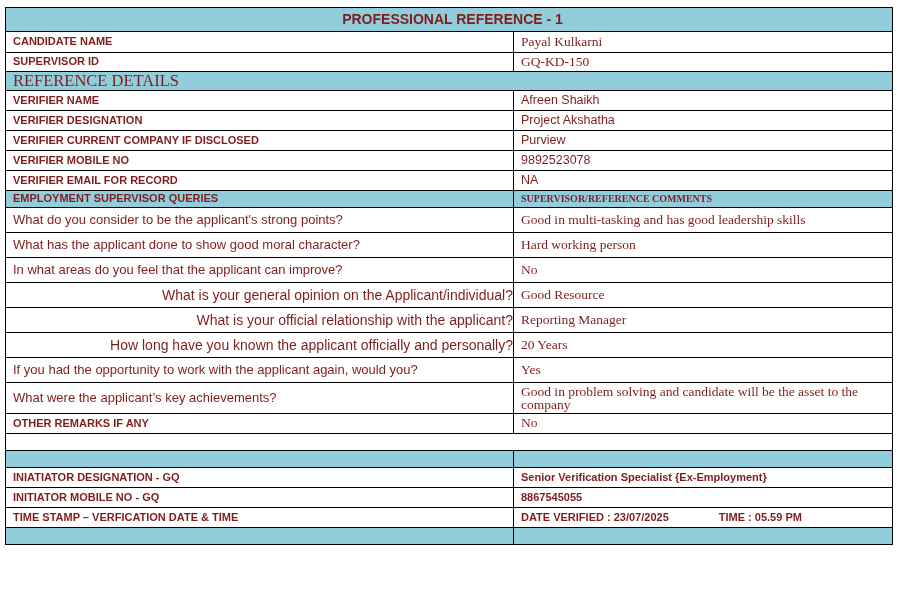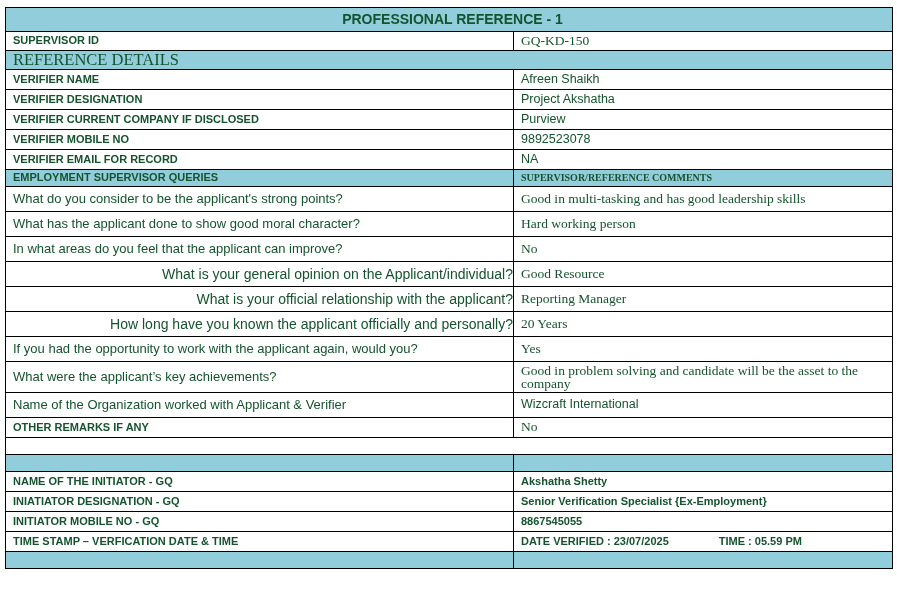--- a/index.html
+++ b/index.html
@@ -1,20 +1,20 @@
 <!DOCTYPE html>
 <html><head>
   <meta charset="utf-8">
   <style>
     html, body { margin: 0; padding: 0; background: #ffffff; }
     body { width: 897px; height: 608px; position: relative; overflow: hidden; }
     .sheet {
       position: absolute; left: 5px; top: 7px; width: 887px;
       border-collapse: collapse; table-layout: fixed;
-      font-family: "Liberation Sans", sans-serif; color: #14532d;
+      font-family: "Liberation Sans", sans-serif; color: #7f1d1d;
     }
     .sheet td {
       border: 1px solid #000; padding: 0 0 0 7px; vertical-align: middle;
       overflow: hidden; white-space: nowrap; line-height: 1.05;
     }
     .col-left { width: 508px; }
     .col-right { width: 379px; }
     .blue { background: #92cddc; }
     .title { text-align: center; font-weight: bold; font-size: 14px; padding: 0; height: 23px; }
     .lbl { font-weight: bold; font-size: 11px; }
@@ -37,20 +37,24 @@
   <colgroup>
       <col class="col-left">
       <col class="col-right">
     </colgroup>
 
   <tbody>
       <tr>
     <td colspan="2" class="blue title">PROFESSIONAL REFERENCE - 1</td>
   </tr>
 
+  <tr>
+    <td class="lbl h21">CANDIDATE  NAME</td>
+    <td class="serif h21">Payal Kulkarni</td>
+  </tr>
   <tr>
     <td class="lbl h19">SUPERVISOR ID</td>
     <td class="serif h19">GQ-KD-150</td>
   </tr>
 
   <tr>
     <td colspan="2" class="blue section h19">REFERENCE DETAILS</td>
   </tr>
 
   <tr>
@@ -104,43 +108,35 @@
     <td class="serif h25">20 Years</td>
   </tr>
   <tr>
     <td class="q h25">If you had the opportunity to work with the applicant again, would you?</td>
     <td class="serif h25">Yes</td>
   </tr>
   <tr>
     <td class="q h30">What were the applicant’s key achievements?</td>
     <td class="serif wrap h30">Good in problem solving and candidate will be the asset to the company</td>
   </tr>
-  <tr>
-    <td class="q h25">Name of the Organization worked with Applicant &amp; Verifier</td>
-    <td class="sans h25">Wizcraft International</td>
-  </tr>
 
   <tr>
     <td class="lbl h20">OTHER REMARKS IF ANY</td>
     <td class="serif h20">No</td>
   </tr>
 
   <tr>
     <td colspan="2" class="h16"></td>
   </tr>
 
   <tr>
     <td class="blue h16"></td>
     <td class="blue h16"></td>
   </tr>
 
-  <tr>
-    <td class="lbl h20">NAME OF THE INITIATOR - GQ</td>
-    <td class="val-bold h20">Akshatha Shetty</td>
-  </tr>
   <tr>
     <td class="lbl h20">INIATIATOR DESIGNATION - GQ</td>
     <td class="val-bold h20">Senior Verification Specialist {Ex-Employment}</td>
   </tr>
   <tr>
     <td class="lbl h20">INITIATOR MOBILE NO - GQ</td>
     <td class="val-bold h20">8867545055</td>
   </tr>
   <tr>
     <td class="lbl h20">TIME STAMP – VERFICATION DATE &amp; TIME</td>

